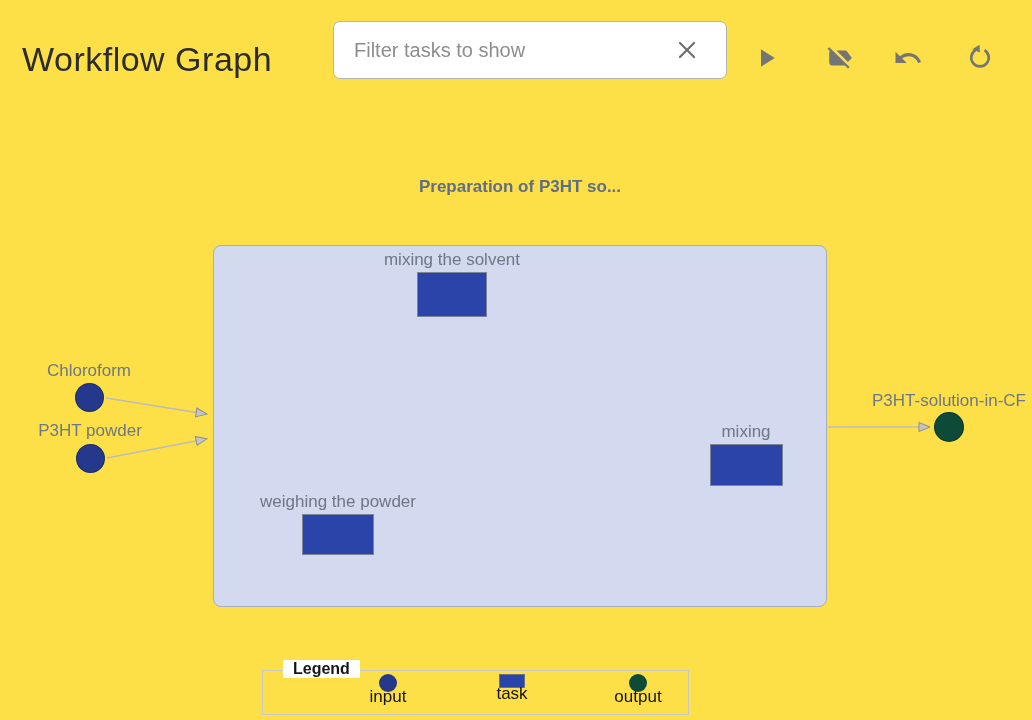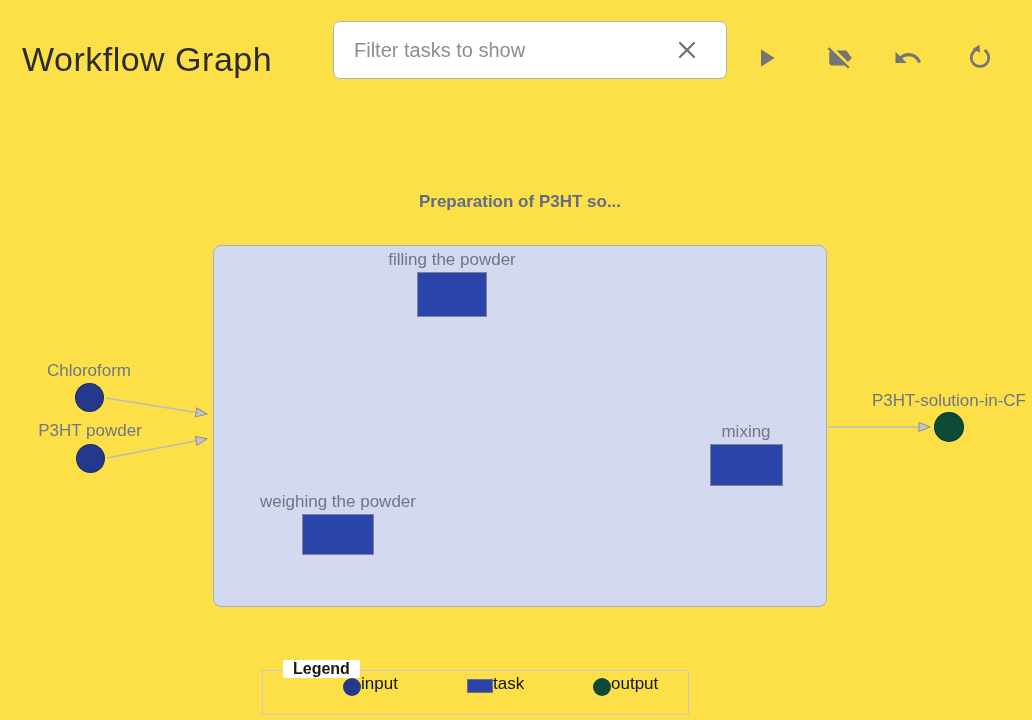--- a/index.html
+++ b/index.html
@@ -20,39 +20,39 @@
                width:34px; height:34px; display:flex; align-items:center; justify-content:center; }
   .toolbar-btn { position:absolute; top:40px; width:36px; height:36px; border:none;
                  background:none; cursor:pointer; display:flex; align-items:center; justify-content:center; }
   .tb-play   { left:748px; }
   .tb-label  { left:822px; }
   .tb-undo   { left:890px; }
   .tb-rotate { left:962px; }
 
   
   .canvas { position:absolute; left:0; top:0; width:1032px; height:720px; }
-  .graph-title { position:absolute; left:213px; top:192px; width:614px; text-align:center;
+  .graph-title { position:absolute; left:213px; top:177px; width:614px; text-align:center;
                  font-size:17px; font-weight:700; color:#5f6d86; }
   .group-box { position:absolute; left:213px; top:245px; width:614px; height:362px;
                background:#d3d9ee; border:1px solid #a6aec7; border-radius:8px; }
   .edges { position:absolute; left:0; top:0; width:1032px; height:720px; pointer-events:none; }
 
   .node-label { position:absolute; width:200px; text-align:center; font-size:17px;
                 color:#6e7787; white-space:nowrap; }
   .task-rect { position:absolute; background:#2a44aa; border:1px solid #7e8494; cursor:pointer; }
   .io-circle { position:absolute; border-radius:50%; cursor:pointer; }
   .input-circle { width:29px; height:29px; background:#24398c; border:1px solid rgba(0,0,0,0.25); }
   .output-circle { width:30px; height:30px; background:#0d4a38; border:1px solid rgba(0,0,0,0.3); }
 
   
   .legend-box { position:absolute; left:262px; top:670px; width:427px; height:45px;
                 border:1px solid #c9c9c9; background:transparent; }
   .legend-title { position:absolute; top:-11px; left:20px; background:#ffffff; padding:0 10px;
                   font-size:16px; font-weight:700; color:#161616; }
-  .legend-item { position:absolute; top:3px; width:90px; display:flex; 
+  .legend-item { position:absolute; top:3px; width:90px; display:flex; flex-direction:column;
                  align-items:center; }
   .legend-shape { display:block; }
   .legend-circle { width:18px; height:18px; border-radius:50%; margin-bottom:-5px; }
   .legend-circle.in  { background:#24398c; }
   .legend-circle.out { background:#0d4a38; }
   .legend-rect { width:26px; height:14px; background:#2a44aa; border:1px solid #6a7086;
                  margin-bottom:-4px; }
   .legend-label { position:relative; z-index:1; font-size:17px; color:#141414; }
 </style>
 </head>
@@ -110,21 +110,21 @@
       <line x1="107" y1="458" x2="206" y2="439" stroke="#bcbcbc" stroke-width="1.5" marker-end="url(#arrowhead)"></line>
       <line x1="828" y1="427" x2="929" y2="427" stroke="#bcbcbc" stroke-width="1.5" marker-end="url(#arrowhead)"></line>
     </svg>
 
     <div class="node-label" style="left:-11px; top:361px;">Chloroform</div>
     <div class="io-circle input-circle" style="left:75px; top:383px;"></div>
 
     <div class="node-label" style="left:-10px; top:421px;">P3HT powder</div>
     <div class="io-circle input-circle" style="left:76px; top:444px;"></div>
 
-    <div class="node-label" style="left:352px; top:250px;">filling the powder</div>
+    <div class="node-label" style="left:352px; top:250px;">mixing the solvent</div>
     <div class="task-rect" style="left:417px; top:272px; width:70px; height:45px;"></div>
 
     <div class="node-label" style="left:238px; top:492px;">weighing the powder</div>
     <div class="task-rect" style="left:302px; top:514px; width:72px; height:41px;"></div>
 
     <div class="node-label" style="left:646px; top:422px;">mixing</div>
     <div class="task-rect" style="left:710px; top:444px; width:73px; height:42px;"></div>
 
     <div class="node-label" style="left:849px; top:391px;">P3HT-solution-in-CF</div>
     <div class="io-circle output-circle" style="left:934px; top:412px;"></div>

